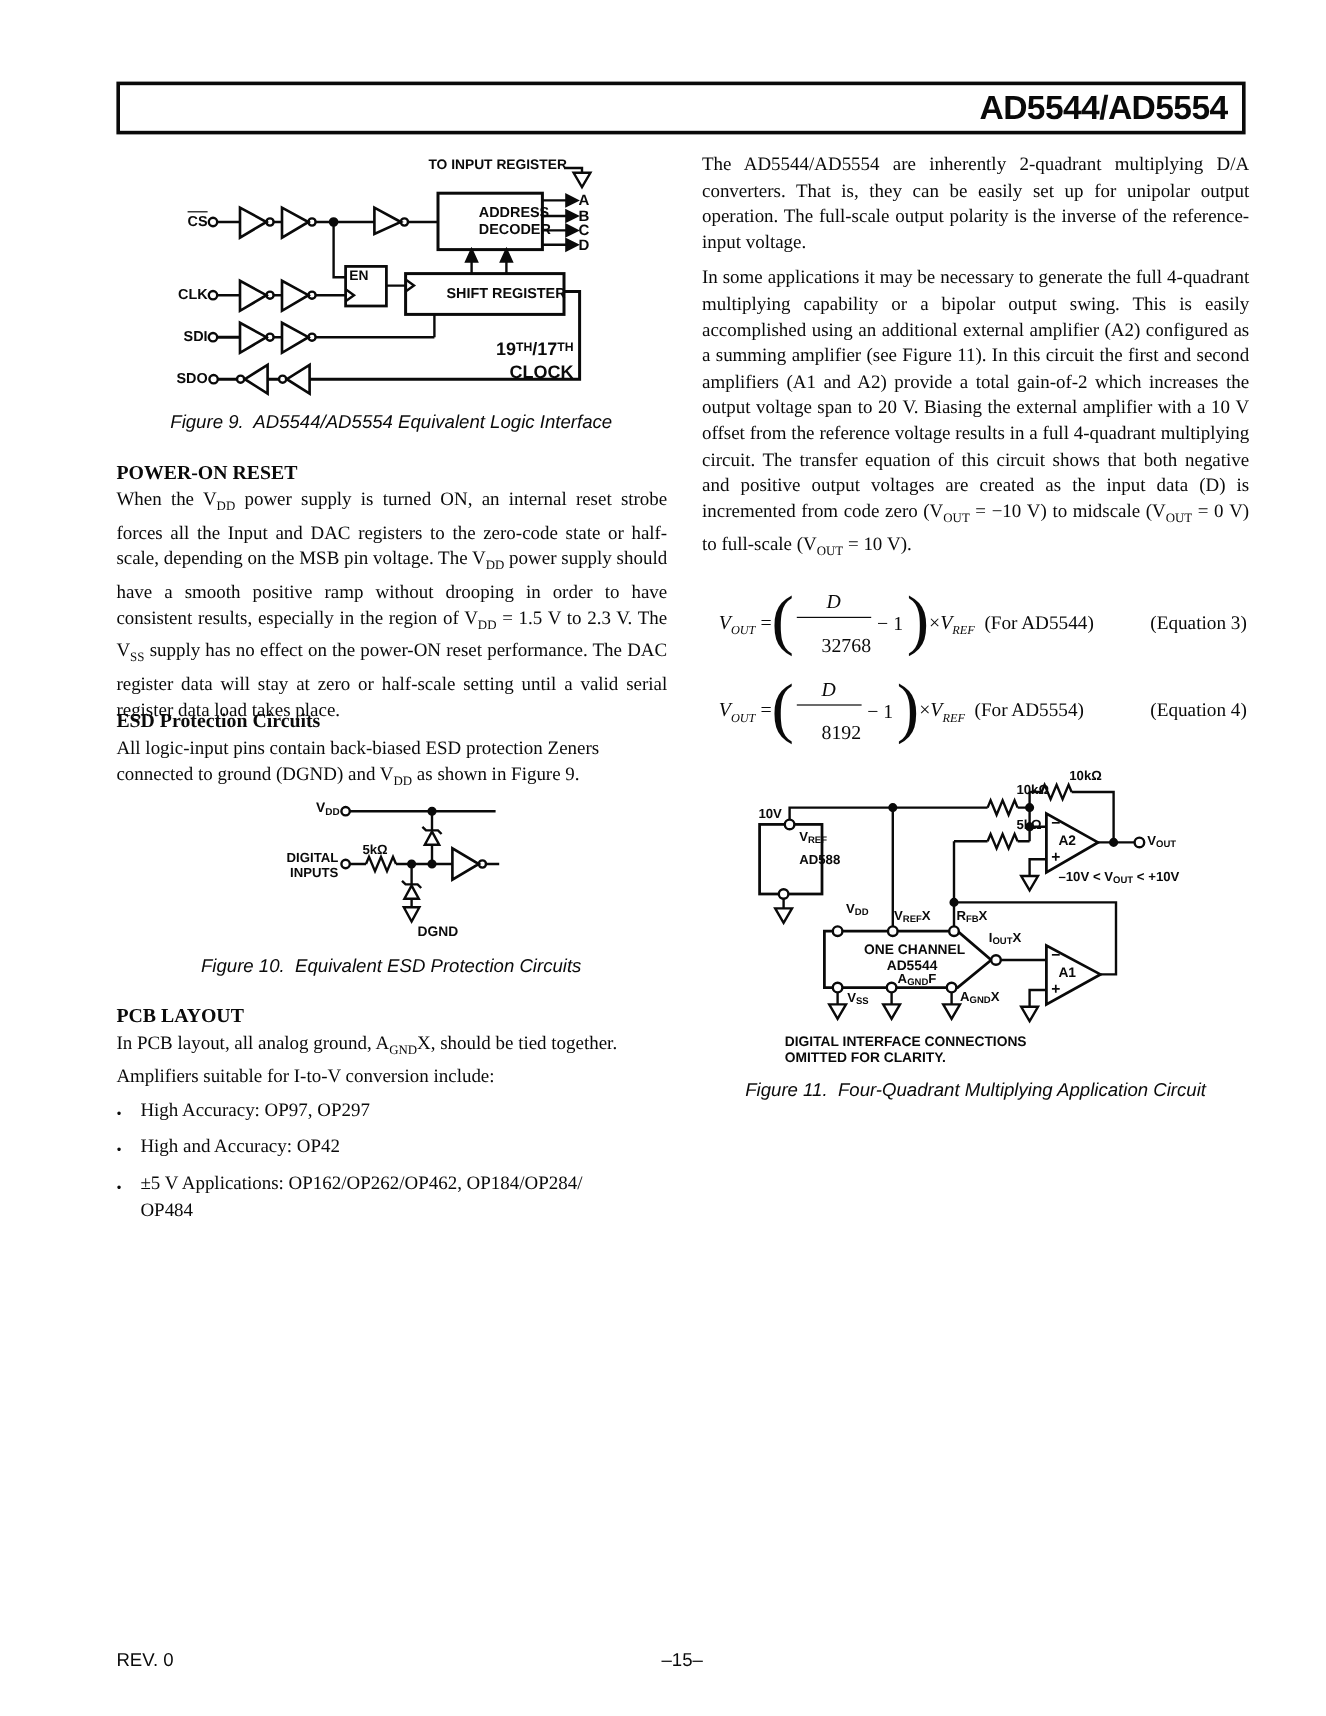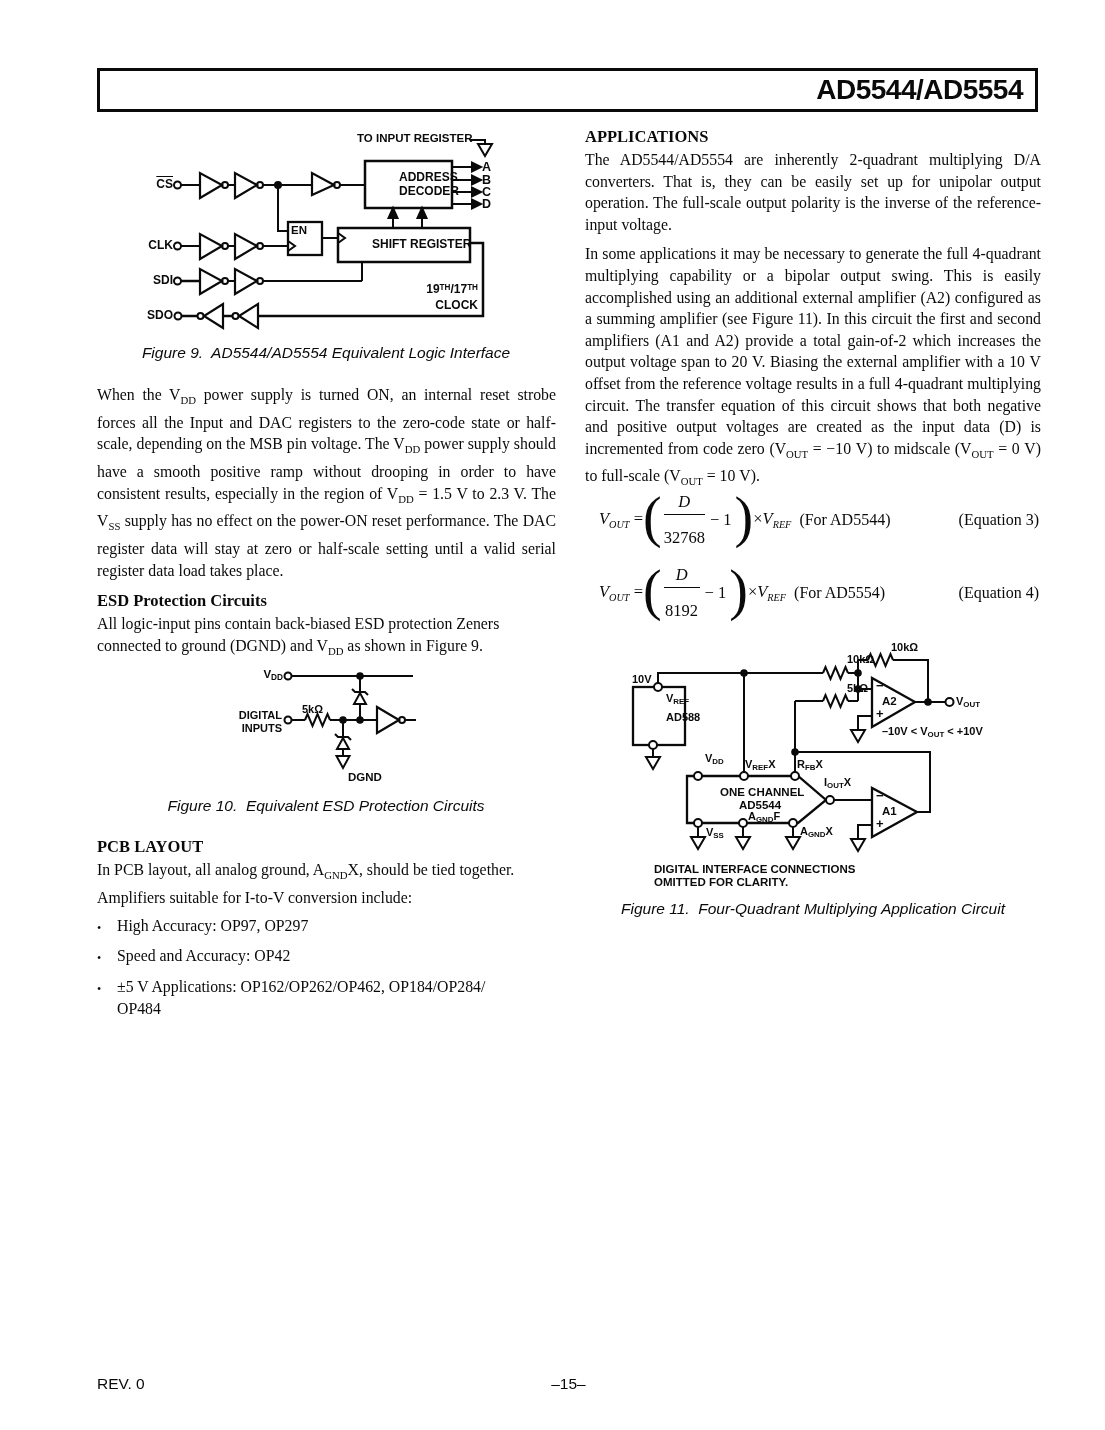--- a/index.html
+++ b/index.html
@@ -43,21 +43,21 @@
   .tc { text-align:center;padding-left:32px; }
 
   
   .eq { position:absolute; left:585px; width:456px; height:72px;
     display:flex; align-items:center; font-size:16.5px; }
   .eq sub { font-size:0.62em; }
   .eq .paren { font-family:"Liberation Serif", serif; font-size:56px; font-weight:normal;
     line-height:0.8; position:relative; top:-3px; }
   .eq .frac { display:inline-block; text-align:center; margin:0 2px; }
   .eq .num { display:block; border-bottom:1.5px solid #0a0a0a; padding:0 12px 2px 12px; }
-  .eq .den { display:block; padding-top:13px; }
+  .eq .den { display:block; padding-top:13px;margin-left:21px; }
   .eq .mo { margin:0 3px; }
   .eq .cond { margin-left:8px; font-size:16px; }
   .eq .tag { position:absolute; right:2px; top:50%; transform:translateY(-50%); font-size:16px; }
 
   
   .footer-left { position:absolute; left:97px; top:1375px;
     font-family:"Liberation Sans", sans-serif; font-size:15.5px; }
   .footer-center { position:absolute; left:97px; top:1375px; width:943px; text-align:center;
     font-family:"Liberation Sans", sans-serif; font-size:15.5px; }
 
@@ -169,28 +169,29 @@
     <div class="fl" style="left:352px; top:32px; font-size:12.5px;">A</div>
     <div class="fl" style="left:352px; top:45px; font-size:12.5px;">B</div>
     <div class="fl" style="left:352px; top:57px; font-size:12.5px;">C</div>
     <div class="fl" style="left:352px; top:69px; font-size:12.5px;">D</div>
     <div class="fl" style="left:161px; top:96px; font-size:11.5px;text-align:center;">EN</div>
     <div class="fl tc" style="left:210px; top:110px; width:128px;">SHIFT REGISTER</div>
     <div class="fl tr" style="left:14px; top:50px; width:29px;"><span class="ovl">CS</span></div>
     <div class="fl tr" style="left:9px; top:111px; width:34px;">CLK</div>
     <div class="fl tr" style="left:14px; top:146px; width:29px;">SDI</div>
     <div class="fl tr" style="left:9px; top:181px; width:34px;">SDO</div>
-    <div class="fl tr" style="left:250px; top:155px; width:98px; font-size:12px;">
+    <div class="fl tr" style="left:250px; top:155px; width:98px; font-size:15px;">
       <div>19<sup>TH</sup>/17<sup>TH</sup></div>
       <div style="margin-top:2px;">CLOCK</div>
     </div>
   </div>
   <div class="figcap" style="left:97px; top:344px; width:458px;">Figure 9.&nbsp; AD5544/AD5554 Equivalent Logic Interface</div>
 
   <div class="tcol" style="left:97px; top:384px; width:459px;">
+    <h3>POWER-ON RESET</h3>
     <p>When the V<sub>DD</sub> power supply is turned ON, an internal reset strobe forces all the Input and DAC registers to the zero-code state or half-scale, depending on the MSB pin voltage. The V<sub>DD</sub> power supply should have a smooth positive ramp without drooping in order to have consistent results, especially in the region of V<sub>DD</sub> = 1.5 V to 2.3 V. The V<sub>SS</sub> supply has no effect on the power-ON reset performance. The DAC register data will stay at zero or half-scale setting until a valid serial register data load takes place.</p>
   </div>
 
   <div class="tcol" style="left:97px; top:591px; width:459px;">
     <h3>ESD Protection Circuits</h3>
     <p>All logic-input pins contain back-biased ESD protection Zeners<br>connected to ground (DGND) and V<sub>DD</sub> as shown in Figure 9.</p>
   </div>
 
   <div class="fig" style="left:230px; top:663px; width:290px; height:130px;">
     <svg width="290" height="130" viewBox="0 0 290 130">
@@ -237,30 +238,29 @@
 
   <div class="tcol" style="left:97px; top:837px; width:459px;">
     <h3>PCB LAYOUT</h3>
     <p>In PCB layout, all analog ground, A<sub>GND</sub>X, should be tied together.<br>Amplifiers suitable for I-to-V conversion include:</p>
     <div class="bullet">
       <span class="dot">•</span>
       <span class="btext">High Accuracy: OP97, OP297</span>
     </div>
     <div class="bullet">
       <span class="dot">•</span>
-      <span class="btext">Speed and Accuracy: OP42</span>
+      <span class="btext">High and Accuracy: OP42</span>
     </div>
     <div class="bullet">
       <span class="dot">•</span>
       <span class="btext">±5 V Applications: OP162/OP262/OP462, OP184/OP284/<br>OP484</span>
     </div>
   </div>
 
   <div class="tcol" style="left:585px; top:127px; width:456px;">
-    <h3>APPLICATIONS</h3>
     <p style="margin-bottom:8px;">The AD5544/AD5554 are inherently 2-quadrant multiplying D/A converters. That is, they can be easily set up for unipolar output operation. The full-scale output polarity is the inverse of the reference-input voltage.</p>
     <p>In some applications it may be necessary to generate the full 4-quadrant multiplying capability or a bipolar output swing. This is easily accomplished using an additional external amplifier (A2) configured as a summing amplifier (see Figure 11). In this circuit the first and second amplifiers (A1 and A2) provide a total gain-of-2 which increases the output voltage span to 20&nbsp;V. Biasing the external amplifier with a 10&nbsp;V offset from the reference voltage results in a full 4-quadrant multiplying circuit. The transfer equation of this circuit shows that both negative and positive output voltages are created as the input data (D) is incremented from code zero (V<sub>OUT</sub>&nbsp;= −10&nbsp;V) to midscale (V<sub>OUT</sub> = 0&nbsp;V) to full-scale (V<sub>OUT</sub> = 10&nbsp;V).</p>
   </div>
 
   <div class="eq" style="top:484px;">
     <span style="margin-left:14px;"><i>V<sub>OUT</sub></i> =</span>
     <span class="paren">(</span>
     <span class="frac">
       <i class="num">D</i>
       <span class="den">32768</span>

